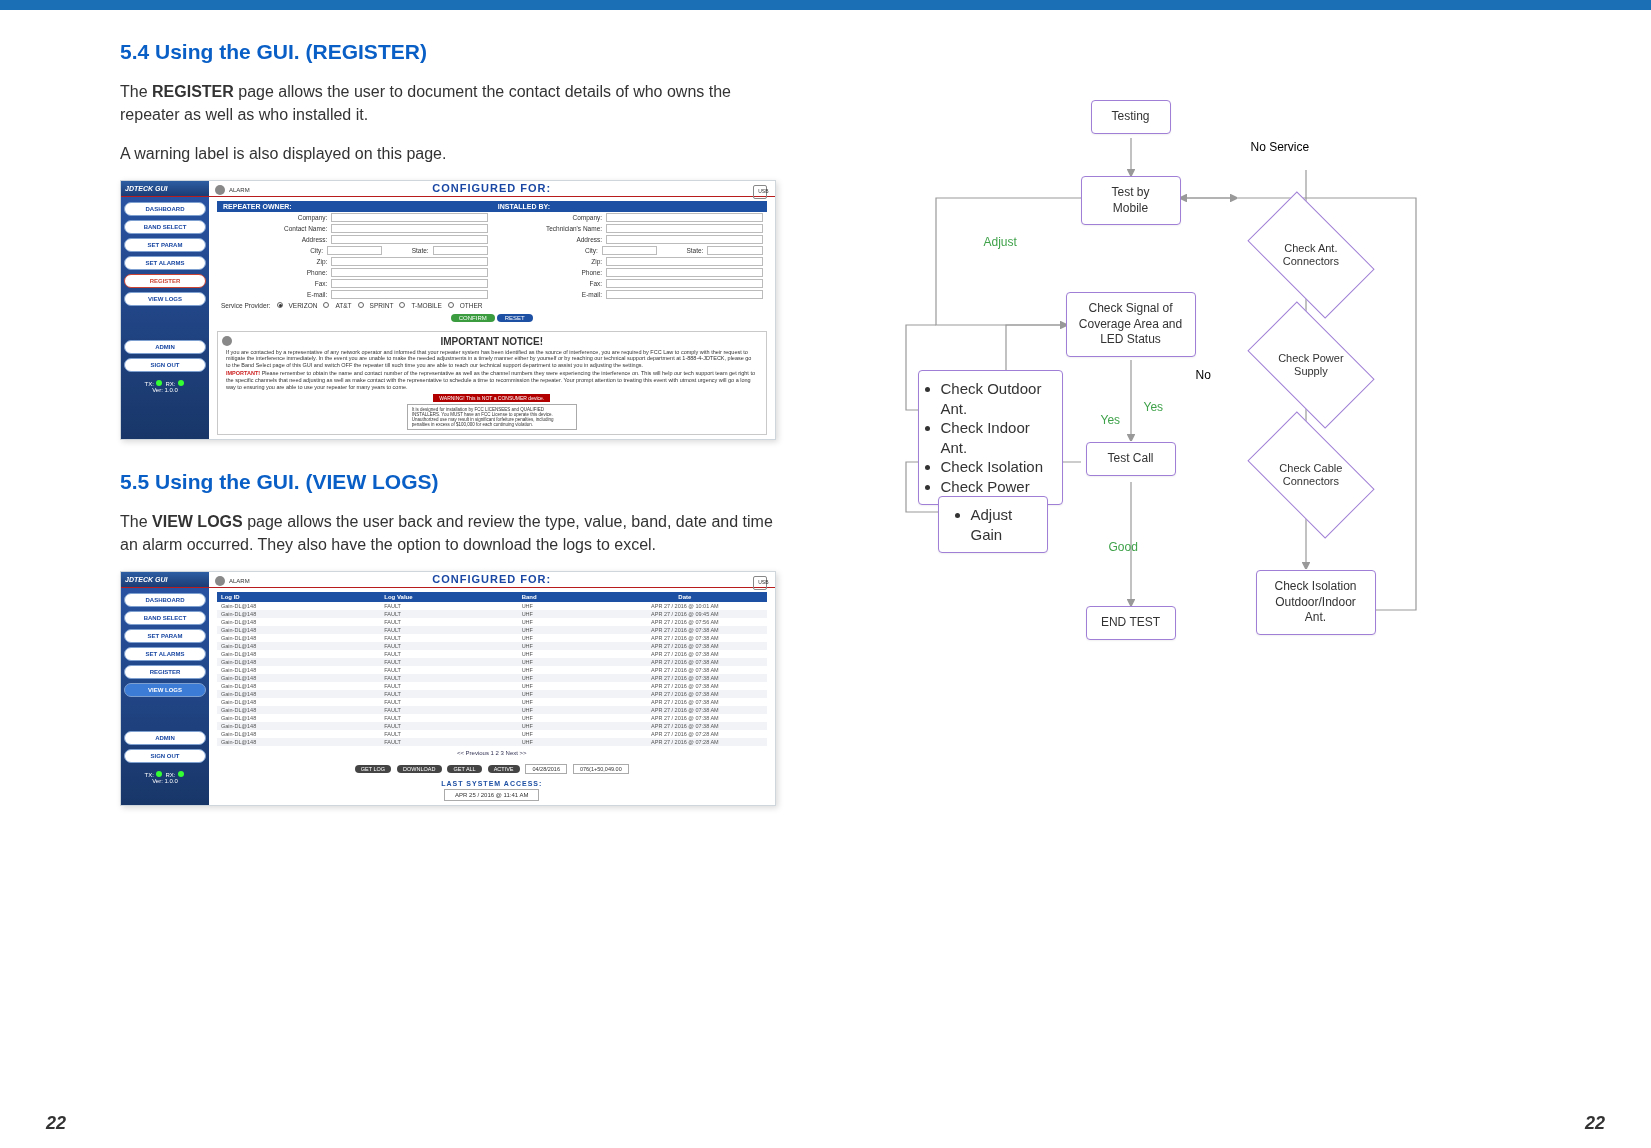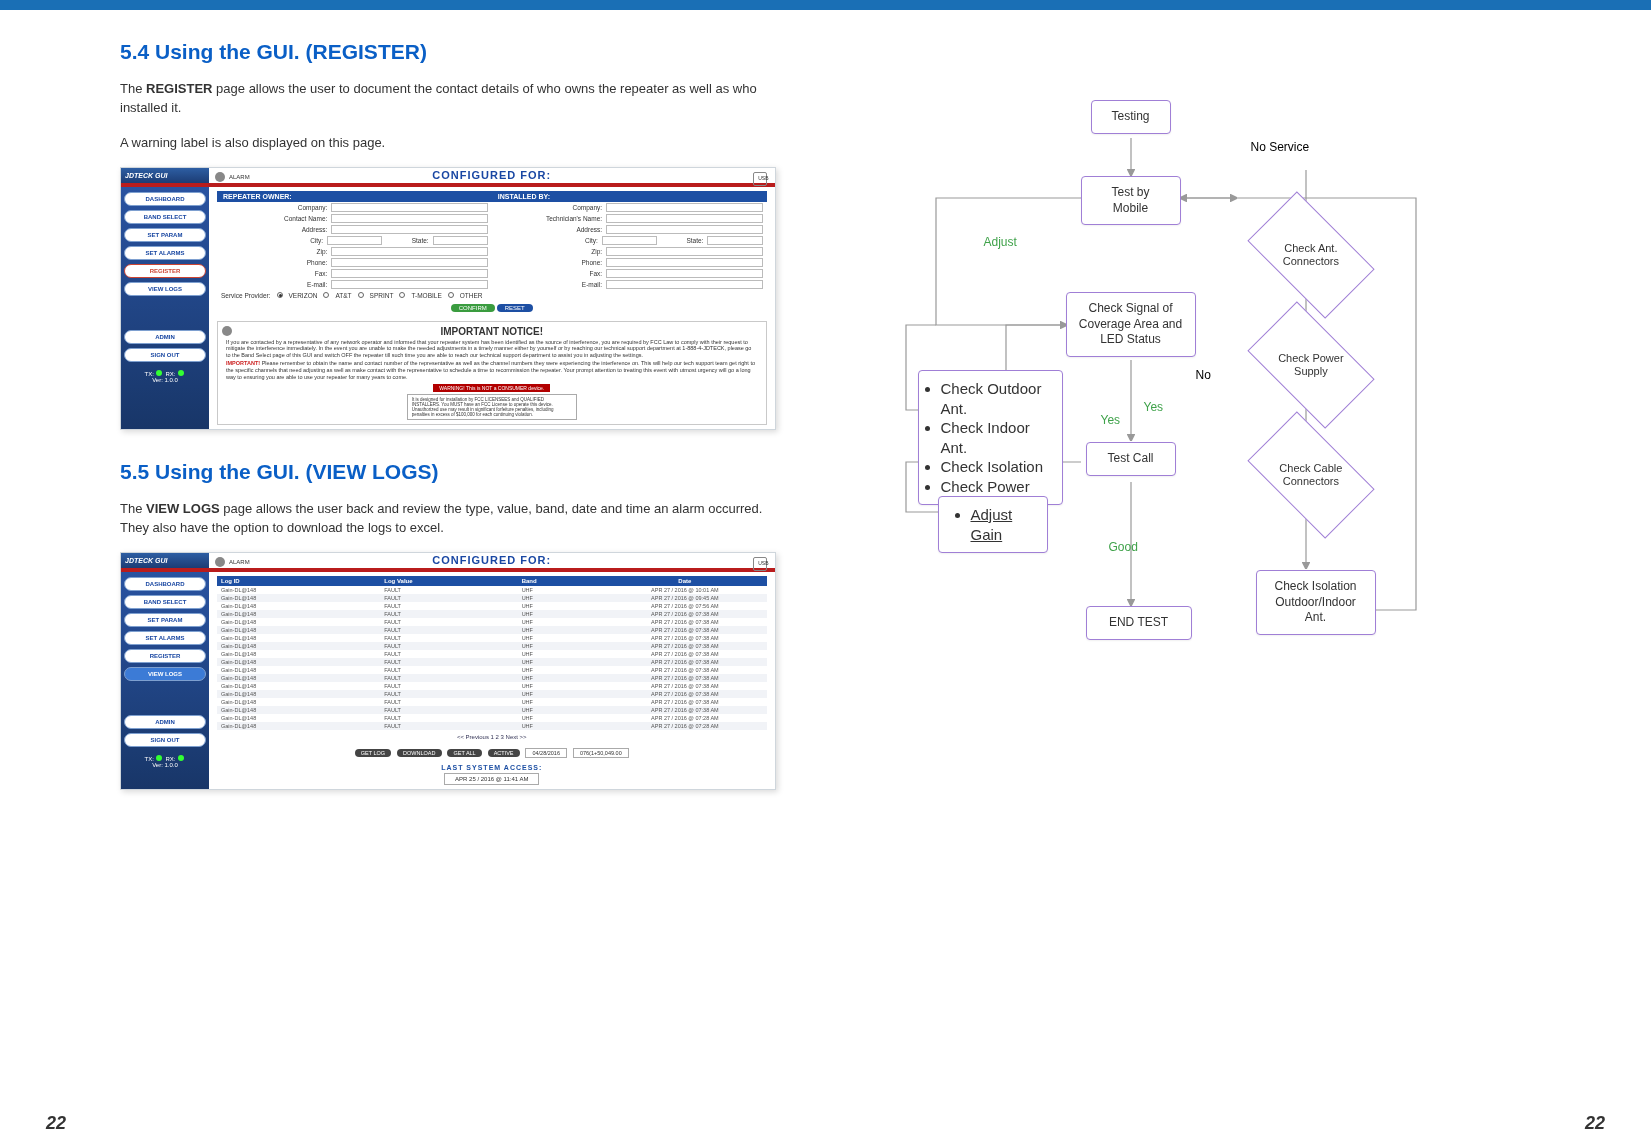--- a/index.html
+++ b/index.html
@@ -17,35 +17,35 @@
     padding: 30px 120px 10px 120px;
     gap: 100px;
   }
   .col { flex: 1; }
   .h-section {
     color: #0a5fc6;
     font-weight: bold;
     font-size: 21px;
     margin-bottom: 16px;
   }
-  .body-text { font-size: 13px; margin-bottom: 14px; line-height: 1.45; margin-top: 16px; }
+  .body-text { font-size: 16px; margin-bottom: 14px; line-height: 1.45; margin-top: 16px; }
   .bold { font-weight: bold; }
 
   
   .shot {
     border: 1px solid #cfd6dc;
     box-shadow: 2px 2px 6px rgba(0,0,0,0.15);
     background: #fff;
     margin-bottom: 30px;
     font-size: 7px;
   }
   .shot-header {
     display: flex;
     align-items: stretch;
-    border-bottom: 4px solid #b91c1c;
+    border-bottom: 1px solid #b91c1c;
   }
   .shot-logo-area {
     width: 88px;
     background: linear-gradient(#2d5ea3,#1c3c74);
     color: #fff;
     padding: 4px;
     font-size: 7px;
     font-style: italic;
     font-weight: bold;
   }
@@ -556,26 +556,26 @@
       <span class="lbl red" style="left:320px;top:268px;">No</span>
       <span class="lbl green" style="left:268px;top:300px;">Yes</span>
       <span class="lbl green" style="left:225px;top:313px;">Yes</span>
 
       <div class="node" style="left:210px;top:342px;width:90px;">Test Call</div>
       <div class="diamond" style="left:380px;top:340px;">
           <span>Check Cable Connectors</span>
         </div>
 
       <div class="node bullets" style="left:62px;top:396px;width:110px;text-align:left;">
-        <ul style="list-style:disc;margin-left:10px;text-decoration:underline;">
+        <ul style="list-style:disc;margin-left:10px;">
             <li>Adjust Gain</li>
           </ul>
       </div>
       <span class="lbl green" style="left:233px;top:440px;">Good</span>
 
       <div class="node" style="left:380px;top:470px;width:120px;">Check Isolation Outdoor/Indoor Ant.</div>
-      <div class="node" style="left:210px;top:506px;width:106px;">END TEST</div>
+      <div class="node" style="left:210px;top:506px;width:90px;">END TEST</div>
     </div>
   </div>
 </div>
 
 <div class="pagenum left">22</div>
 <div class="pagenum right">22</div>
 
 </body></html>

